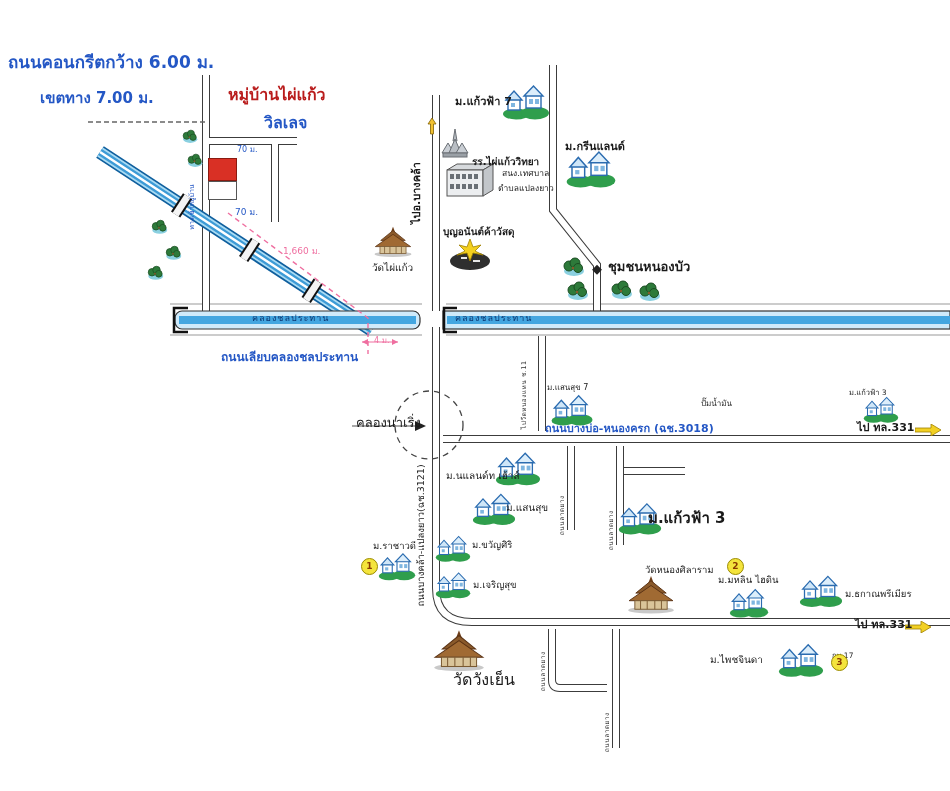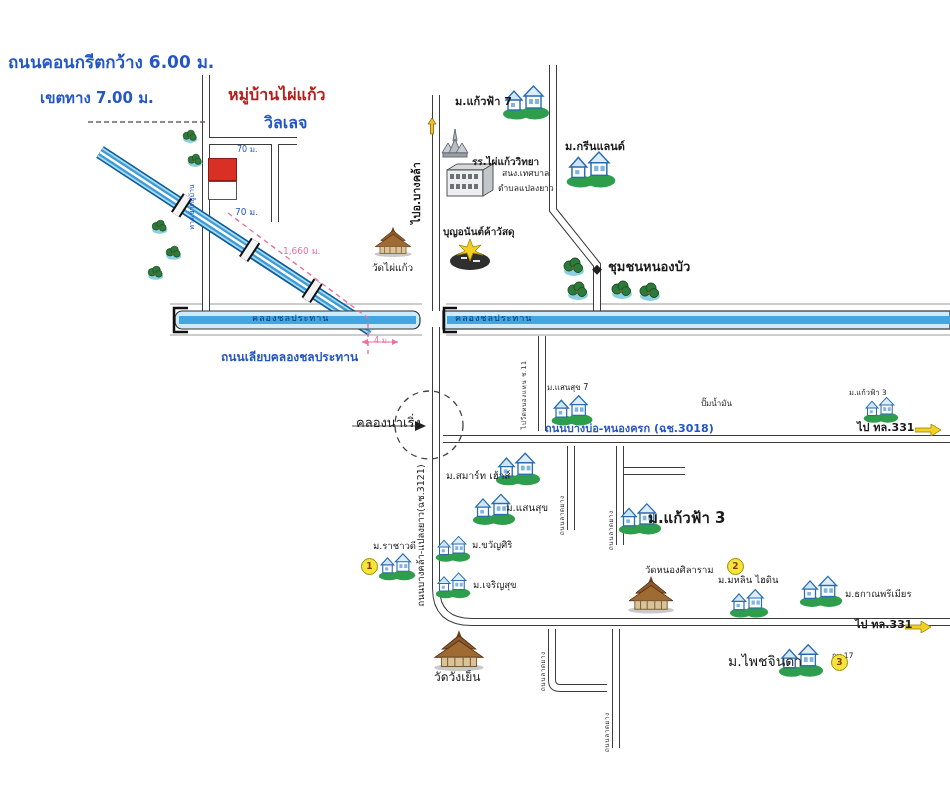--- a/index.html
+++ b/index.html
@@ -302,29 +302,29 @@
   <div class="lbl b" style="left:472px;top:156px;font-size:10px">รร.ไผ่แก้ววิทยา</div>
   <div class="lbl" style="left:502px;top:169px;font-size:8.5px">สนง.เทศบาล</div>
   <div class="lbl" style="left:498px;top:184px;font-size:8.5px">ตำบลแปลงยาว</div>
   <div class="lbl b" style="left:565px;top:141px;font-size:11px">ม.กรีนแลนด์</div>
   <div class="lbl b" style="left:443px;top:226px;font-size:10px">บุญอนันต์ค้าวัสดุ</div>
   <div class="lbl" style="left:372px;top:262px;font-size:10px">วัดไผ่แก้ว</div>
   <div class="lbl b" style="left:608px;top:260px;font-size:13px">ชุมชนหนองบัว</div>
   <div class="lbl" style="left:849px;top:389px;font-size:7.5px">ม.แก้วฟ้า 3</div>
   <div class="lbl" style="left:701px;top:400px;font-size:8px">ปั๊มน้ำมัน</div>
   <div class="lbl" style="left:547px;top:384px;font-size:8px">ม.แสนสุข 7</div>
-  <div class="lbl" style="left:446px;top:470px;font-size:10px">ม.สมาร์ท เฮ้าส์</div>
+  <div class="lbl" style="left:446px;top:470px;font-size:10px">ม.นแลนด์ท เฮ้าส์</div>
   <div class="lbl" style="left:506px;top:502px;font-size:10px">ม.แสนสุข</div>
   <div class="lbl b" style="left:648px;top:510px;font-size:15px">ม.แก้วฟ้า 3</div>
   <div class="lbl" style="left:472px;top:540px;font-size:9.5px">ม.ขวัญศิริ</div>
   <div class="lbl" style="left:473px;top:580px;font-size:9.5px">ม.เจริญสุข</div>
   <div class="lbl" style="left:373px;top:541px;font-size:9.5px">ม.ราชาวดี</div>
   <div class="lbl" style="left:645px;top:565px;font-size:9.5px">วัดหนองศิลาราม</div>
   <div class="lbl" style="left:718px;top:575px;font-size:9.5px">ม.มหลิน ไฮดิน</div>
   <div class="lbl" style="left:845px;top:589px;font-size:9.5px">ม.ธกาณพรีเมียร</div>
-  <div class="lbl" style="left:728px;top:654px;font-size:14px">ม.ไพชจินดา</div>
-  <div class="lbl" style="left:434px;top:671px;font-size:12px">วัดวังเย็น</div>
+  <div class="lbl" style="left:710px;top:654px;font-size:10px">ม.ไพชจินดา</div>
+  <div class="lbl" style="left:453px;top:671px;font-size:16px">วัดวังเย็น</div>
 
   <div class="badge" style="left:361px;top:558px">1</div>
   <div class="badge" style="left:727px;top:558px">2</div>
   <div class="badge" style="left:831px;top:654px">3</div>
 
 </div>
 
 </body></html>

